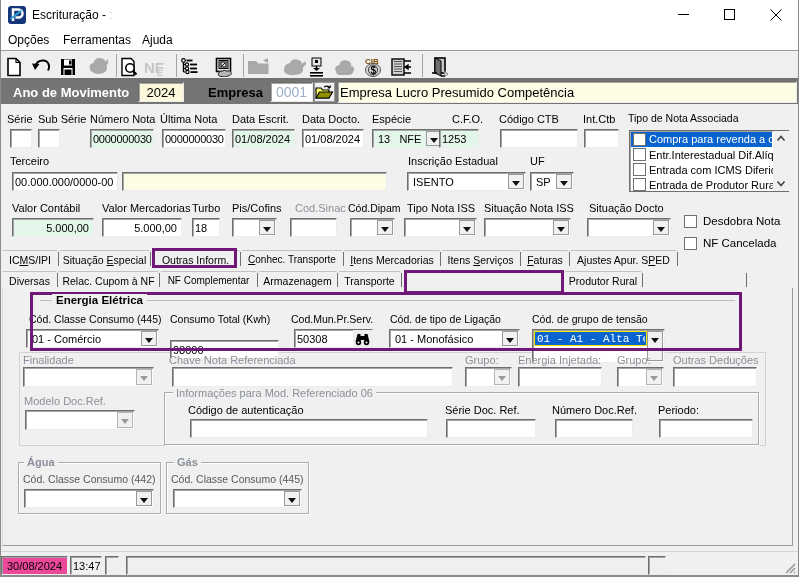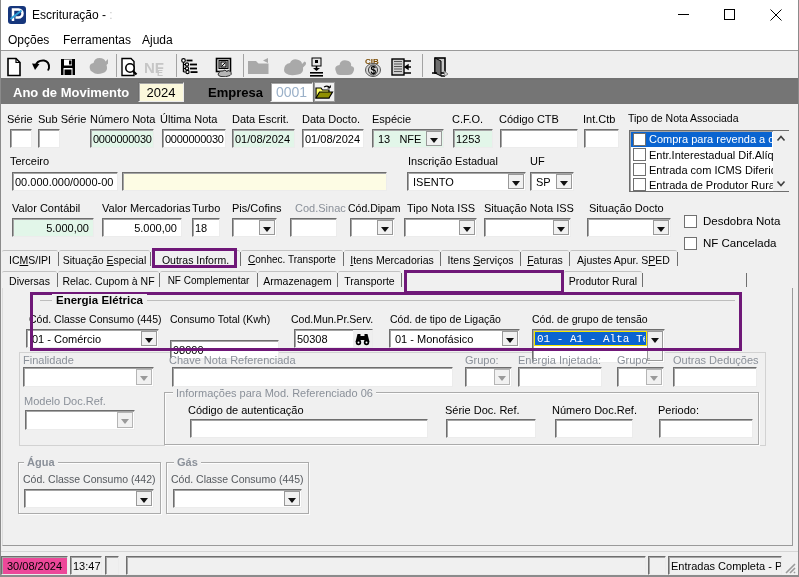--- a/index.html
+++ b/index.html
@@ -54,20 +54,21 @@
   <div class="field yellow" style="left:138px;top:2px;width:46px;height:20px;font-size:13px;padding-top:2px;text-align:center;background:#fbf8dc;">2024</div>
   <div class="abs" style="left:208px;top:5px;font-weight:bold;font-size:13px;color:#000000;">Empresa</div>
   <div class="field" style="left:270px;top:2px;width:43px;height:20px;color:#9ab0c8;font-size:14px;padding-top:1px;padding-left:5px;">0001</div>
   <div class="abs" style="left:314px;top:2px;width:21px;height:20px;background:#f0f0f0;border:1px solid #9a9a9a;">
     <svg width="19" height="18" style="margin:0 0 0 0" viewBox="0 0 19 18">
       <path d="M9 4 q4 -2 6 1 M15 5 l0.5 -2.5 M15 5 l-2.5 0" fill="none" stroke="#000" stroke-width="1.2"></path>
       <path d="M1 15 L1 5 h5 l1.5 2 H14 v8 z" fill="#ffff66" stroke="#000" stroke-width="1.2"></path>
       <path d="M1 15 L4.5 9 h13 l-3.5 6 z" fill="#8f8f00" stroke="#000" stroke-width="1.2"></path>
     </svg>
   </div>
+  <div class="field yellow" style="left:337px;top:1px;width:460px;height:22px;font-size:13px;padding-top:3px;">Empresa Lucro Presumido Competência</div>
 </div>
 
 <div class="lbl" style="left:7px;top:113px;">Série</div>
 <div class="lbl" style="left:38px;top:113px;">Sub Série</div>
 <div class="lbl" style="left:90px;top:113px;">Número Nota</div>
 <div class="lbl" style="left:160px;top:113px;">Última Nota</div>
 <div class="lbl" style="left:232px;top:113px;">Data Escrit.</div>
 <div class="lbl" style="left:302px;top:113px;">Data Docto.</div>
 <div class="lbl" style="left:372px;top:113px;">Espécie</div>
 <div class="lbl" style="left:452px;top:113px;">C.F.O.</div>
@@ -78,21 +79,21 @@
 <div class="field" style="left:10px;top:129px;width:22px;height:19px;"></div>
 <div class="field" style="left:38px;top:129px;width:22px;height:19px;"></div>
 <div class="field green" style="left:90px;top:129px;width:64px;height:19px;letter-spacing:-0.25px;">0000000030</div>
 <div class="field" style="left:162px;top:129px;width:64px;height:19px;letter-spacing:-0.25px;">0000000030</div>
 <div class="field green" style="left:232px;top:129px;width:63px;height:19px;">01/08/2024</div>
 <div class="field" style="left:302px;top:129px;width:62px;height:19px;">01/08/2024</div>
 <div class="combo green" style="left:372px;top:129px;width:72px;height:19px;">
     <span class="tx">13&nbsp;&nbsp;&nbsp;NFE</span>
     <span class="cbtn"></span>
   </div>
-<div class="field green" style="left:453px;top:129px;width:40px;height:19px;">1253</div>
+<div class="field green" style="left:439px;top:129px;width:40px;height:19px;">1253</div>
 <div class="field" style="left:500px;top:129px;width:78px;height:19px;"></div>
 <div class="field" style="left:584px;top:129px;width:35px;height:19px;"></div>
 
 <div class="abs" style="left:629px;top:130px;width:160px;height:62px;background:#fff;border:1px solid #6e6e6e;box-shadow: inset 1px 1px 0 #a5a5a5;">
   <div class="abs" style="left:1px;top:1px;width:141px;height:15px;background:#0a64d0;"></div>
   <div class="chk" style="left:3px;top:2px;"></div>
   <div class="abs" style="left:19px;top:2px;color:#fff;font-size:11px;white-space:nowrap;overflow:hidden;width:123px;">Compra para revenda a co</div>
   <div class="chk" style="left:3px;top:17px;"></div>
   <div class="abs" style="left:19px;top:18px;font-size:11px;white-space:nowrap;overflow:hidden;width:124px;">Entr.Interestadual Dif.Alíq</div>
   <div class="chk" style="left:3px;top:32px;"></div>
@@ -281,21 +282,20 @@
 <div class="combo" style="left:173px;top:489px;width:129px;height:19px;">
     <span class="cbtn"></span>
   </div>
 
 <div class="abs" style="left:0;top:551px;width:799px;height:26px;background:#f0f0f0;border-top:1px solid #d5d5d5;">
   <div class="field" style="left:1px;top:4px;width:67px;height:19px;background:#ec4899;padding-top:3px;padding-left:5px;">30/08/2024</div>
   <div class="field" style="left:70px;top:4px;width:32px;height:19px;background:#f0f0f0;padding-top:3px;text-align:center;">13:47</div>
   <div class="field" style="left:105px;top:4px;width:14px;height:19px;background:#f0f0f0;"></div>
   <div class="field" style="left:126px;top:4px;width:520px;height:19px;background:#f0f0f0;"></div>
   <div class="field" style="left:648px;top:4px;width:18px;height:19px;background:#f0f0f0;"></div>
-  <div class="field" style="left:668px;top:4px;width:114px;height:19px;background:#f0f0f0;padding-top:3px;padding-left:2px;">Entradas Completa - P</div>
   <svg class="abs" style="left:784px;top:10px" width="13" height="13">
     <path d="M11 2 L2 11 M11 6 L6 11 M11 10 L10 11" stroke="#9a9a9a" stroke-width="1.6"></path>
   </svg>
 </div>
 
 <div class="abs" style="left:0;top:0;width:1px;height:577px;background:#8b8b8b;z-index:98"></div>
 <div class="abs" style="left:798px;top:0;width:1px;height:577px;background:#8b8b8b;z-index:98"></div>
 <div class="abs" style="left:0;top:575px;width:799px;height:2px;background:#8b8b8b;z-index:98"></div>
 
 <div style="position: absolute; left: 4px; top: 57px; width: 20px; height: 20px; z-index: 5;"><svg width="20" height="20" viewBox="0 0 20 20">

